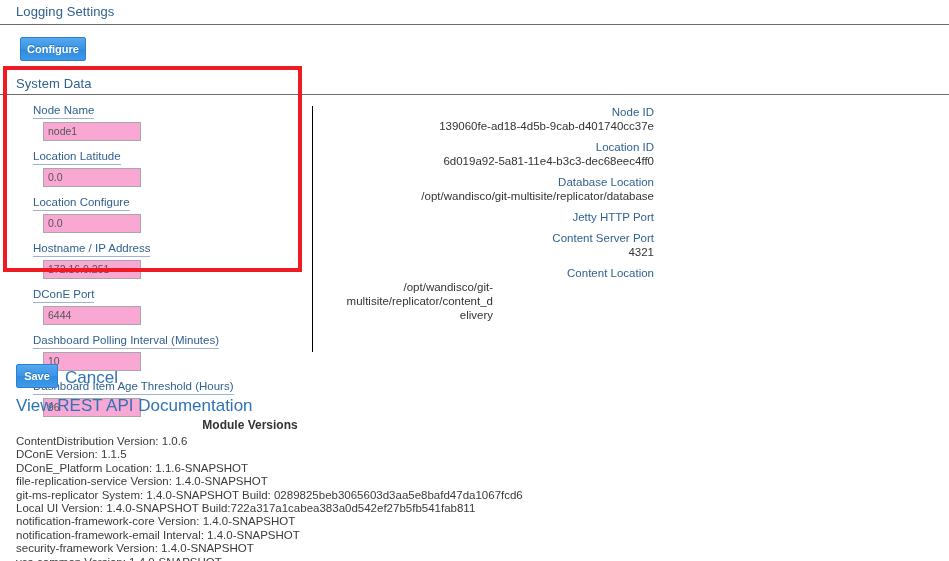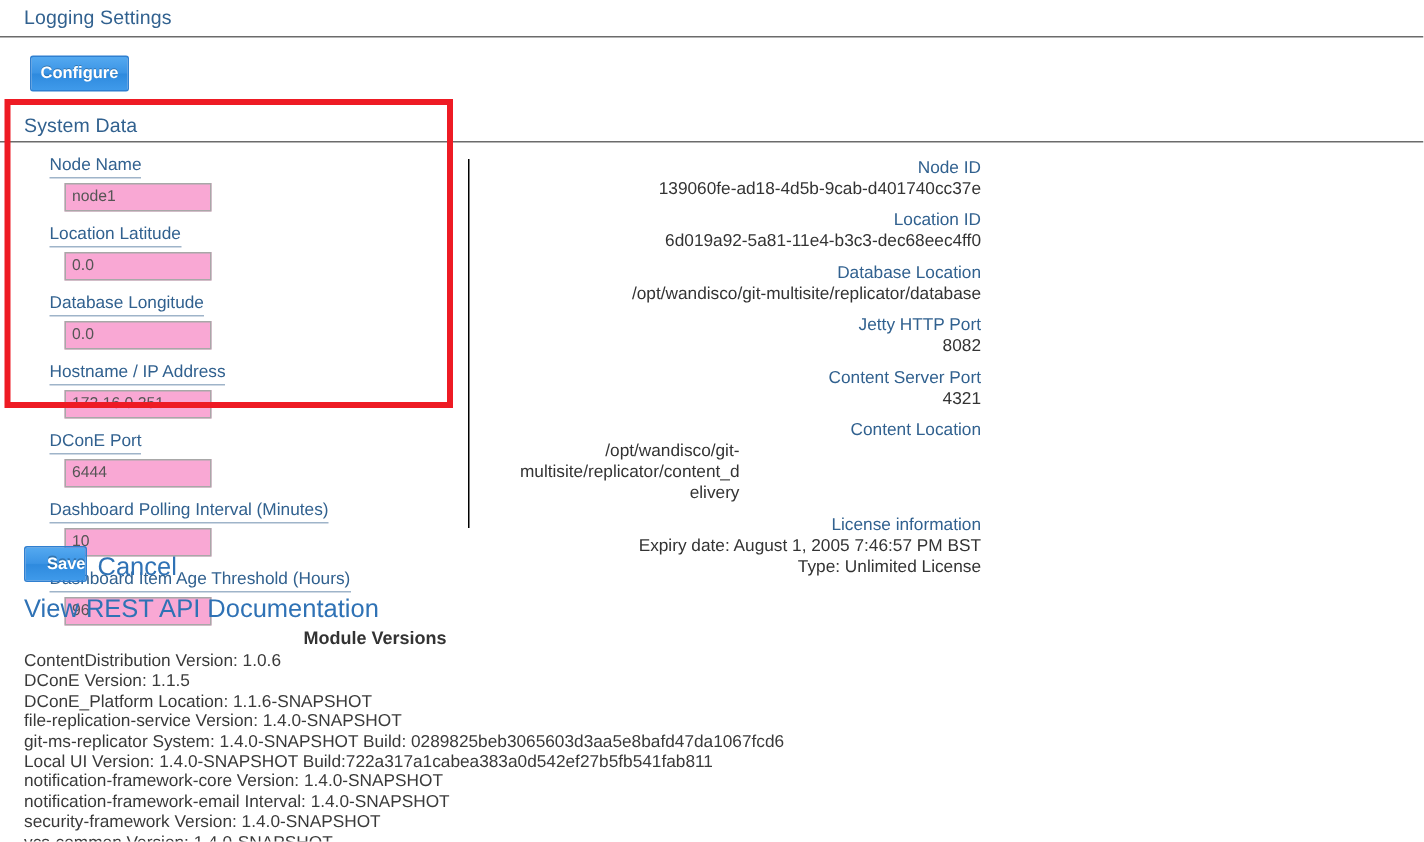--- a/index.html
+++ b/index.html
@@ -53,21 +53,20 @@
     top: 37px;
     width: 64px;
     padding: 5px 0;
   }
   #save-btn {
     position: absolute;
     left: 16px;
     top: 364px;
     width: 40px;
     padding: 5px 0;
-    text-align: right;
   }
   .link {
     color: #2f72b5;
     cursor: pointer;
     font-size: 17px;
   }
   #cancel-link {
     position: absolute;
     left: 65px;
     top: 368px;
@@ -207,21 +206,21 @@
 <div id="form-column">
     <div class="field">
       <label class="field-label">Node Name</label>
       <input type="text" class="field-input" value="node1" style="">
     </div>
     <div class="field">
       <label class="field-label">Location Latitude</label>
       <input type="text" class="field-input" value="0.0" style="">
     </div>
     <div class="field">
-      <label class="field-label">Database Longitude</label>
+      <label class="field-label">Location Configure</label>
       <input type="text" class="field-input" value="0.0" style="">
     </div>
     <div class="field">
       <label class="field-label">Hostname / IP Address</label>
       <input type="text" class="field-input" value="172.16.0.251" style="">
     </div>
     <div class="field">
       <label class="field-label">DConE Port</label>
       <input type="text" class="field-input" value="6444" style="">
     </div>
@@ -243,34 +242,28 @@
     <div class="info-item">
       <span class="info-label">Location ID</span>
       <span class="info-value">6d019a92-5a81-11e4-b3c3-dec68eec4ff0</span>
     </div>
     <div class="info-item">
       <span class="info-label">Database Location</span>
       <span class="info-value">/opt/wandisco/git-multisite/replicator/database</span>
     </div>
     <div class="info-item">
       <span class="info-label">Jetty HTTP Port</span>
-      <span class="info-value">8082</span>
     </div>
     <div class="info-item">
       <span class="info-label">Content Server Port</span>
       <span class="info-value">4321</span>
     </div>
     <div class="info-item">
       <span class="info-label">Content Location</span>
       <span class="info-value wrap-narrow">/opt/wandisco/git-multisite/replicator/content_delivery</span>
-    </div>
-    <div class="info-item">
-      <span class="info-label">License information</span>
-      <span class="info-value">Expiry date: August 1, 2005 7:46:57 PM BST</span>
-      <span class="info-value">Type: Unlimited License</span>
     </div>
   </div>
 
 <div class="btn" id="save-btn">Save</div>
 <span class="link" id="cancel-link">Cancel</span>
 <span class="link" id="rest-api-link">View REST API Documentation</span>
 
 <div id="module-versions-title">Module Versions</div>
 <div id="module-versions-list">
     <div>ContentDistribution Version: 1.0.6</div>

